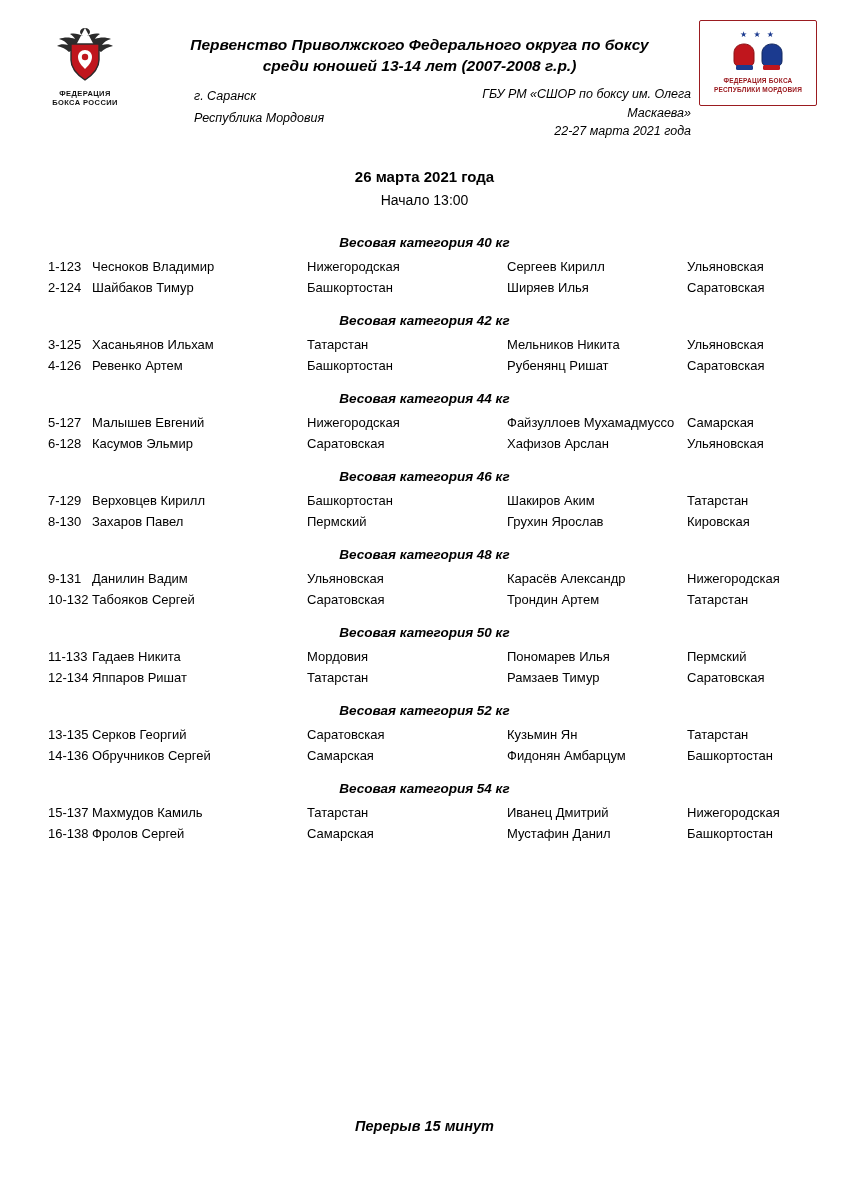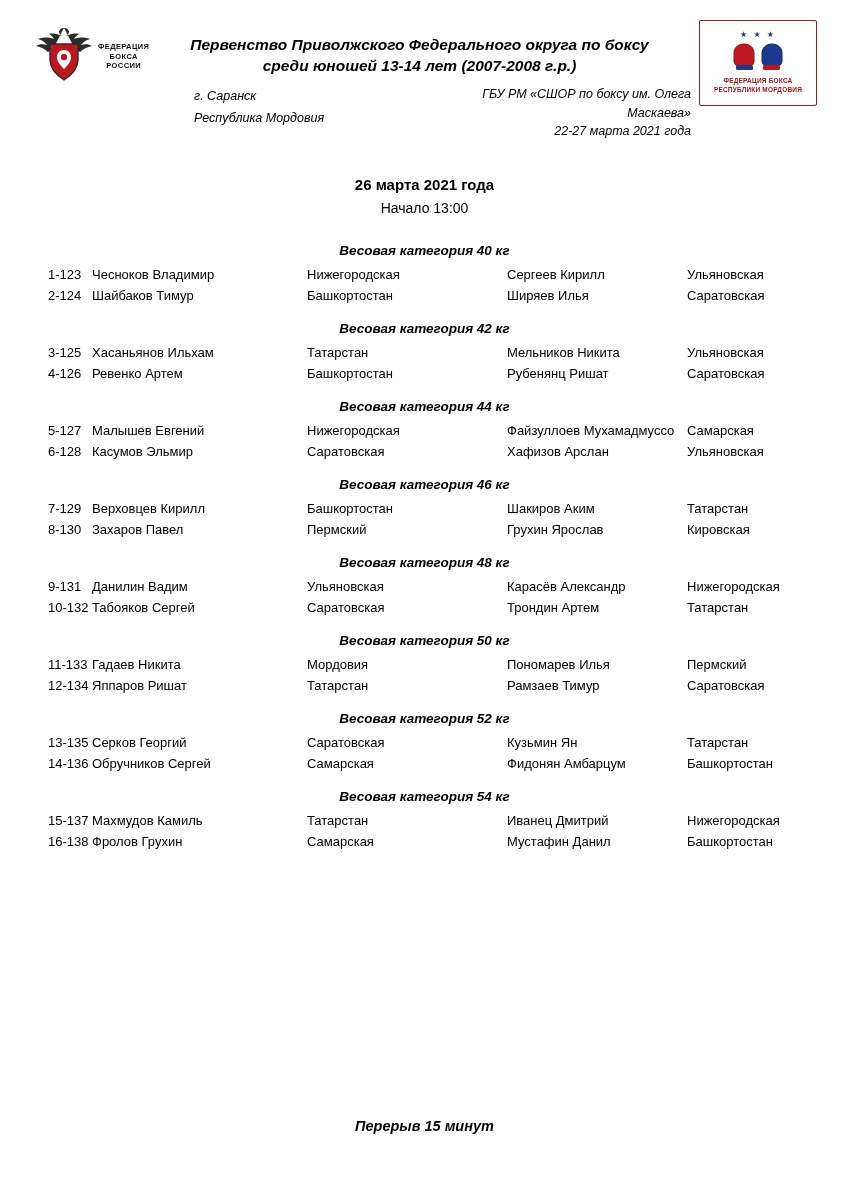--- a/index.html
+++ b/index.html
@@ -27,21 +27,21 @@
   .header {
     display: flex;
     align-items: flex-start;
     justify-content: space-between;
     height: 122px;
   }
   .logo-left {
     width: 110px;
     flex: 0 0 110px;
     display: flex;
-    flex-direction: row;
+    flex-direction: column;
     align-items: center;
     padding-top: 6px;
   }
   .emblem {
     width: 68px;
     height: 62px;
     position: relative;
   }
   .emblem svg { display: block; }
   .logo-left .cap {
@@ -123,21 +123,21 @@
     color: #9b1b20;
     text-align: center;
     line-height: 1.35;
     margin-top: 3px;
     letter-spacing: .2px;
   }
 
   
   .date-block {
     text-align: center;
-    margin-top: 34px;
+    margin-top: 26px;
   }
   .date-main {
     font-size: 15px;
     font-weight: bold;
     line-height: 1.5;
   }
   .date-start {
     font-size: 14px;
     line-height: 1.6;
   }
@@ -367,21 +367,21 @@
         <div class="cat-title">Весовая категория 54 кг</div>
         <div class="bout-row">
           <div class="c-num">15-137</div>
           <div class="c-red">Махмудов Камиль</div>
           <div class="c-rreg">Татарстан</div>
           <div class="c-blue">Иванец Дмитрий</div>
           <div class="c-breg">Нижегородская</div>
         </div>
         <div class="bout-row">
           <div class="c-num">16-138</div>
-          <div class="c-red">Фролов Грухин</div>
+          <div class="c-red">Фролов Сергей</div>
           <div class="c-rreg">Самарская</div>
           <div class="c-blue">Мустафин Данил</div>
           <div class="c-breg">Башкортостан</div>
         </div>
       </div>
     </div>
 
   <div class="footer">Перерыв 15 минут</div>
 </div>
 

